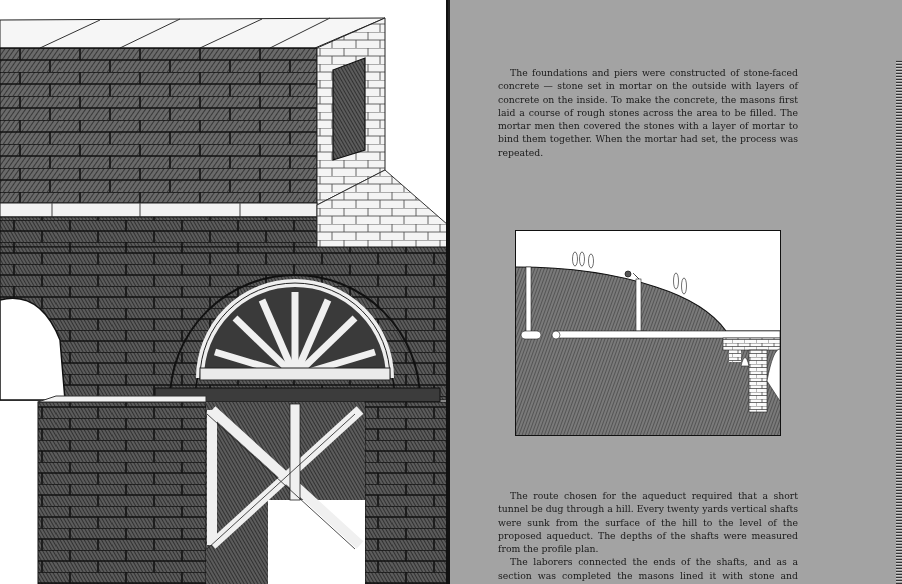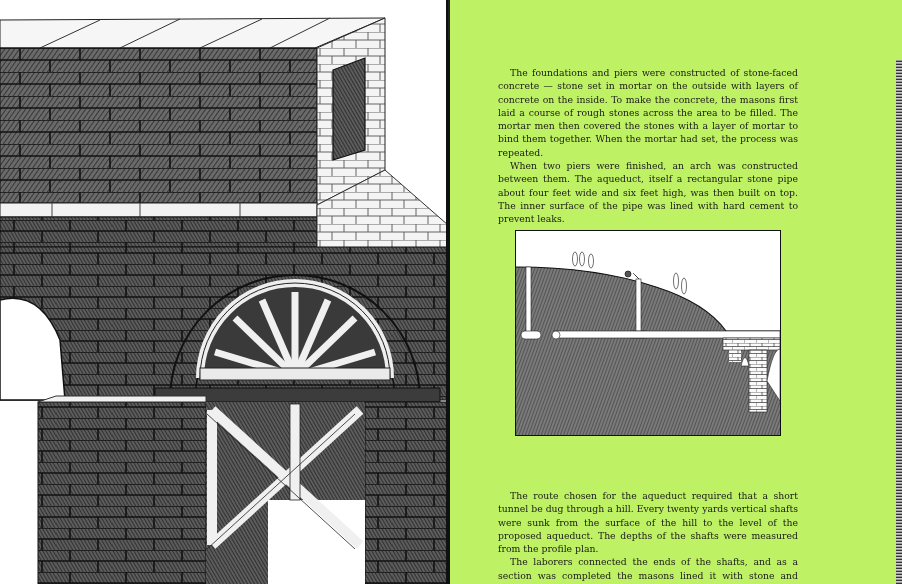--- a/index.html
+++ b/index.html
@@ -1,20 +1,20 @@
 <!DOCTYPE html>
 <html><head>
 <meta charset="utf-8">
 <style>
   html,body{margin:0;padding:0;background:#fff;}
   body{width:902px;height:584px;position:relative;overflow:hidden;font-family:"DejaVu Serif","Liberation Serif",serif;}
   .left-page{position:absolute;left:0;top:0;width:448px;height:584px;background:#fff;overflow:hidden;}
   .gutter{position:absolute;left:446px;top:0;width:4px;height:584px;background:#111;}
   .gutter-shadow{position:absolute;left:448px;top:0;width:22px;height:40px;background:linear-gradient(90deg,#222,rgba(255,255,255,0));}
-  .right-page{position:absolute;left:450px;top:0;width:452px;height:584px;background:#bef264;}
+  .right-page{position:absolute;left:450px;top:0;width:452px;height:584px;background:#a3a3a3;}
   .edge{position:absolute;right:0;top:60px;width:6px;height:524px;background:repeating-linear-gradient(0deg,#333 0 1px,#999 1px 2px,#ccc 2px 3px);}
   .para-block{position:absolute;left:48px;width:300px;font-size:9.3px;line-height:13.3px;color:#1a1a1a;text-align:justify;}
   .para-block p{margin:0;text-indent:12px;}
   .block-top{top:66px;}
   .block-bottom{top:489px;}
   .diagram{position:absolute;left:515px;top:230px;width:264px;height:204px;border:1.5px solid #111;background:#fff;overflow:hidden;}
   svg{display:block;}
 </style>
 </head>
 <body>
@@ -112,21 +112,20 @@
 </div>
 
 <div class="gutter"></div>
 <div class="gutter-shadow"></div>
 
 <div class="right-page">
   <div class="edge"></div>
 
   <div class="para-block block-top">
     <p>The foundations and piers were constructed of stone-faced concrete — stone set in mortar on the outside with layers of concrete on the inside. To make the concrete, the masons first laid a course of rough stones across the area to be filled. The mortar men then covered the stones with a layer of mortar to bind them together. When the mortar had set, the process was repeated.</p>
-    <p>When two piers were finished, an arch was constructed between them. The aqueduct, itself a rectangular stone pipe about four feet wide and six feet high, was then built on top. The inner surface of the pipe was lined with hard cement to prevent leaks.</p>
   </div>
 
   <div class="para-block block-bottom">
     <p>The route chosen for the aqueduct required that a short tunnel be dug through a hill. Every twenty yards vertical shafts were sunk from the surface of the hill to the level of the proposed aqueduct. The depths of the shafts were measured from the profile plan.</p>
     <p>The laborers connected the ends of the shafts, and as a section was completed the masons lined it with stone and cement.</p>
   </div>
 </div>
 
 <div class="diagram">
   <svg width="264" height="204" viewBox="0 0 264 204">

